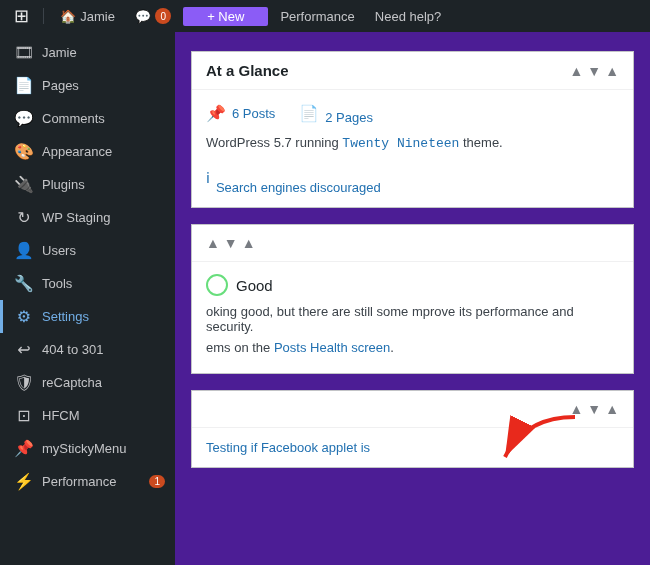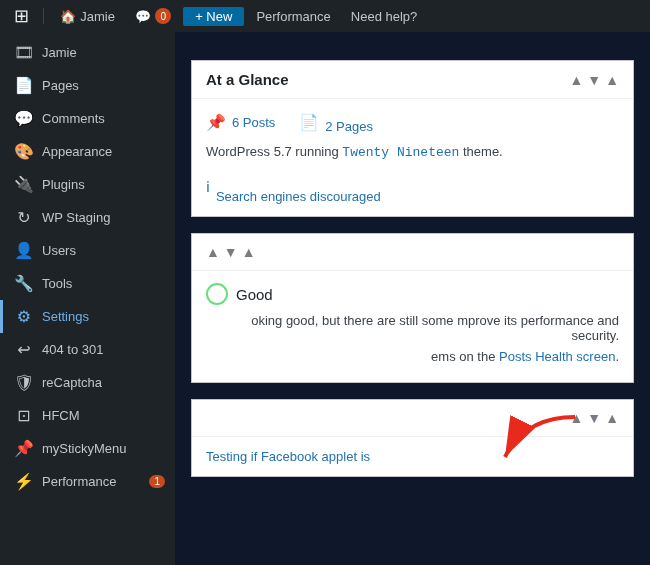--- a/index.html
+++ b/index.html
@@ -2,37 +2,37 @@
 <html><head>
   <meta charset="utf-8">
   <style>
     * { margin: 0; padding: 0; box-sizing: border-box; }
     body { font-family: -apple-system, BlinkMacSystemFont, 'Segoe UI', Arial, sans-serif; font-size: 13px; background: #f0f0f1; display: flex; flex-direction: column; width: 650px; height: 565px; overflow: hidden; }
 
     
     .topbar { background: #1d2327; color: #fff; height: 32px; display: flex; align-items: center; padding: 0 8px; gap: 4px; flex-shrink: 0; }
     .topbar-logo { color: #fff; font-size: 18px; padding: 0 6px; opacity: 0.9; }
     .topbar-item { color: #c3c4c7; font-size: 13px; padding: 0 8px; cursor: pointer; display: flex; align-items: center; gap: 4px; }
-    .topbar-item.highlight { background: #0369a1; color: #fff; border-radius: 2px; padding: 2px 12px; }
+    .topbar-item.highlight { background: #8b5cf6; color: #fff; border-radius: 2px; padding: 2px 24px; }
     .topbar-notif { background: #ca4a1f; color: #fff; border-radius: 50%; width: 16px; height: 16px; font-size: 10px; display: flex; align-items: center; justify-content: center; }
     .topbar-divider { width: 1px; height: 16px; background: #3c434a; margin: 0 4px; }
 
     
     .layout { display: flex; flex: 1; overflow: hidden; }
 
     
     .sidebar { background: #1d2327; width: 175px; flex-shrink: 0; overflow-y: auto; padding-top: 4px; }
     .sidebar-item { display: flex; align-items: center; gap: 8px; padding: 7px 10px 7px 14px; color: #c3c4c7; cursor: pointer; font-size: 13px; position: relative; }
     .sidebar-item.active { color: #72aee6; }
     .sidebar-item.active::before { content: ''; position: absolute; left: 0; top: 0; bottom: 0; width: 3px; background: #72aee6; }
     .sidebar-icon { font-size: 16px; width: 20px; text-align: center; }
     .sidebar-badge { background: #ca4a1f; color: #fff; border-radius: 10px; padding: 1px 5px; font-size: 10px; margin-left: auto; }
 
     
-    .content { flex: 1; padding: 28px 16px; overflow-y: auto; background: #0f172a; position: relative; }
+    .content { flex: 1; padding: 19px 16px; overflow-y: auto; background: #4c1d95; position: relative; }
 
     
     .widget { background: #fff; border: 1px solid #c3c4c7; margin-bottom: 16px; }
     .widget-header { display: flex; align-items: center; padding: 10px 14px; border-bottom: 1px solid #f0f0f1; }
     .widget-title { font-size: 15px; font-weight: 600; color: #1d2327; flex: 1; }
     .widget-controls { display: flex; gap: 4px; align-items: center; color: #787c82; font-size: 14px; }
     .widget-controls span { cursor: pointer; }
     .widget-body { padding: 12px 14px; }
 
     
@@ -41,21 +41,21 @@
     .glance-stat-icon { font-size: 16px; color: #787c82; }
     .glance-text { color: #3c434a; font-size: 13px; margin-bottom: 8px; }
     .glance-text a { color: #2271b1; text-decoration: none; font-family: Liberation Mono, monospace; }
     .glance-notice { display: flex; align-items: center; gap: 6px; color: #3c434a; font-size: 13px; }
     .glance-notice a { color: #2271b1; text-decoration: none; }
 
     
     .health-good { display: flex; align-items: center; gap: 8px; margin-bottom: 8px; }
     .health-circle { width: 22px; height: 22px; border-radius: 50%; border: 2px solid #68de7c; display: inline-block; }
     .health-label { font-size: 15px; font-weight: 500; color: #1d2327; }
-    .health-text { color: #3c434a; font-size: 13px; margin-bottom: 6px; text-align: right; }
+    .health-text { color: #3c434a; font-size: 13px; margin-bottom: 6px; }
     .health-link { color: #2271b1; text-decoration: none; }
 
     
     .arrow-overlay { position: absolute; left: 320px; top: 380px; pointer-events: none; z-index: 200; }
 
     
     .widget-partial { background: #fff; border: 1px solid #c3c4c7; }
     .widget-partial-header { display: flex; align-items: center; padding: 10px 14px; border-bottom: 1px solid #f0f0f1; }
     .widget-partial-body { padding: 12px 14px; }
     .widget-partial-body a { color: #2271b1; text-decoration: none; font-size: 13px; }

